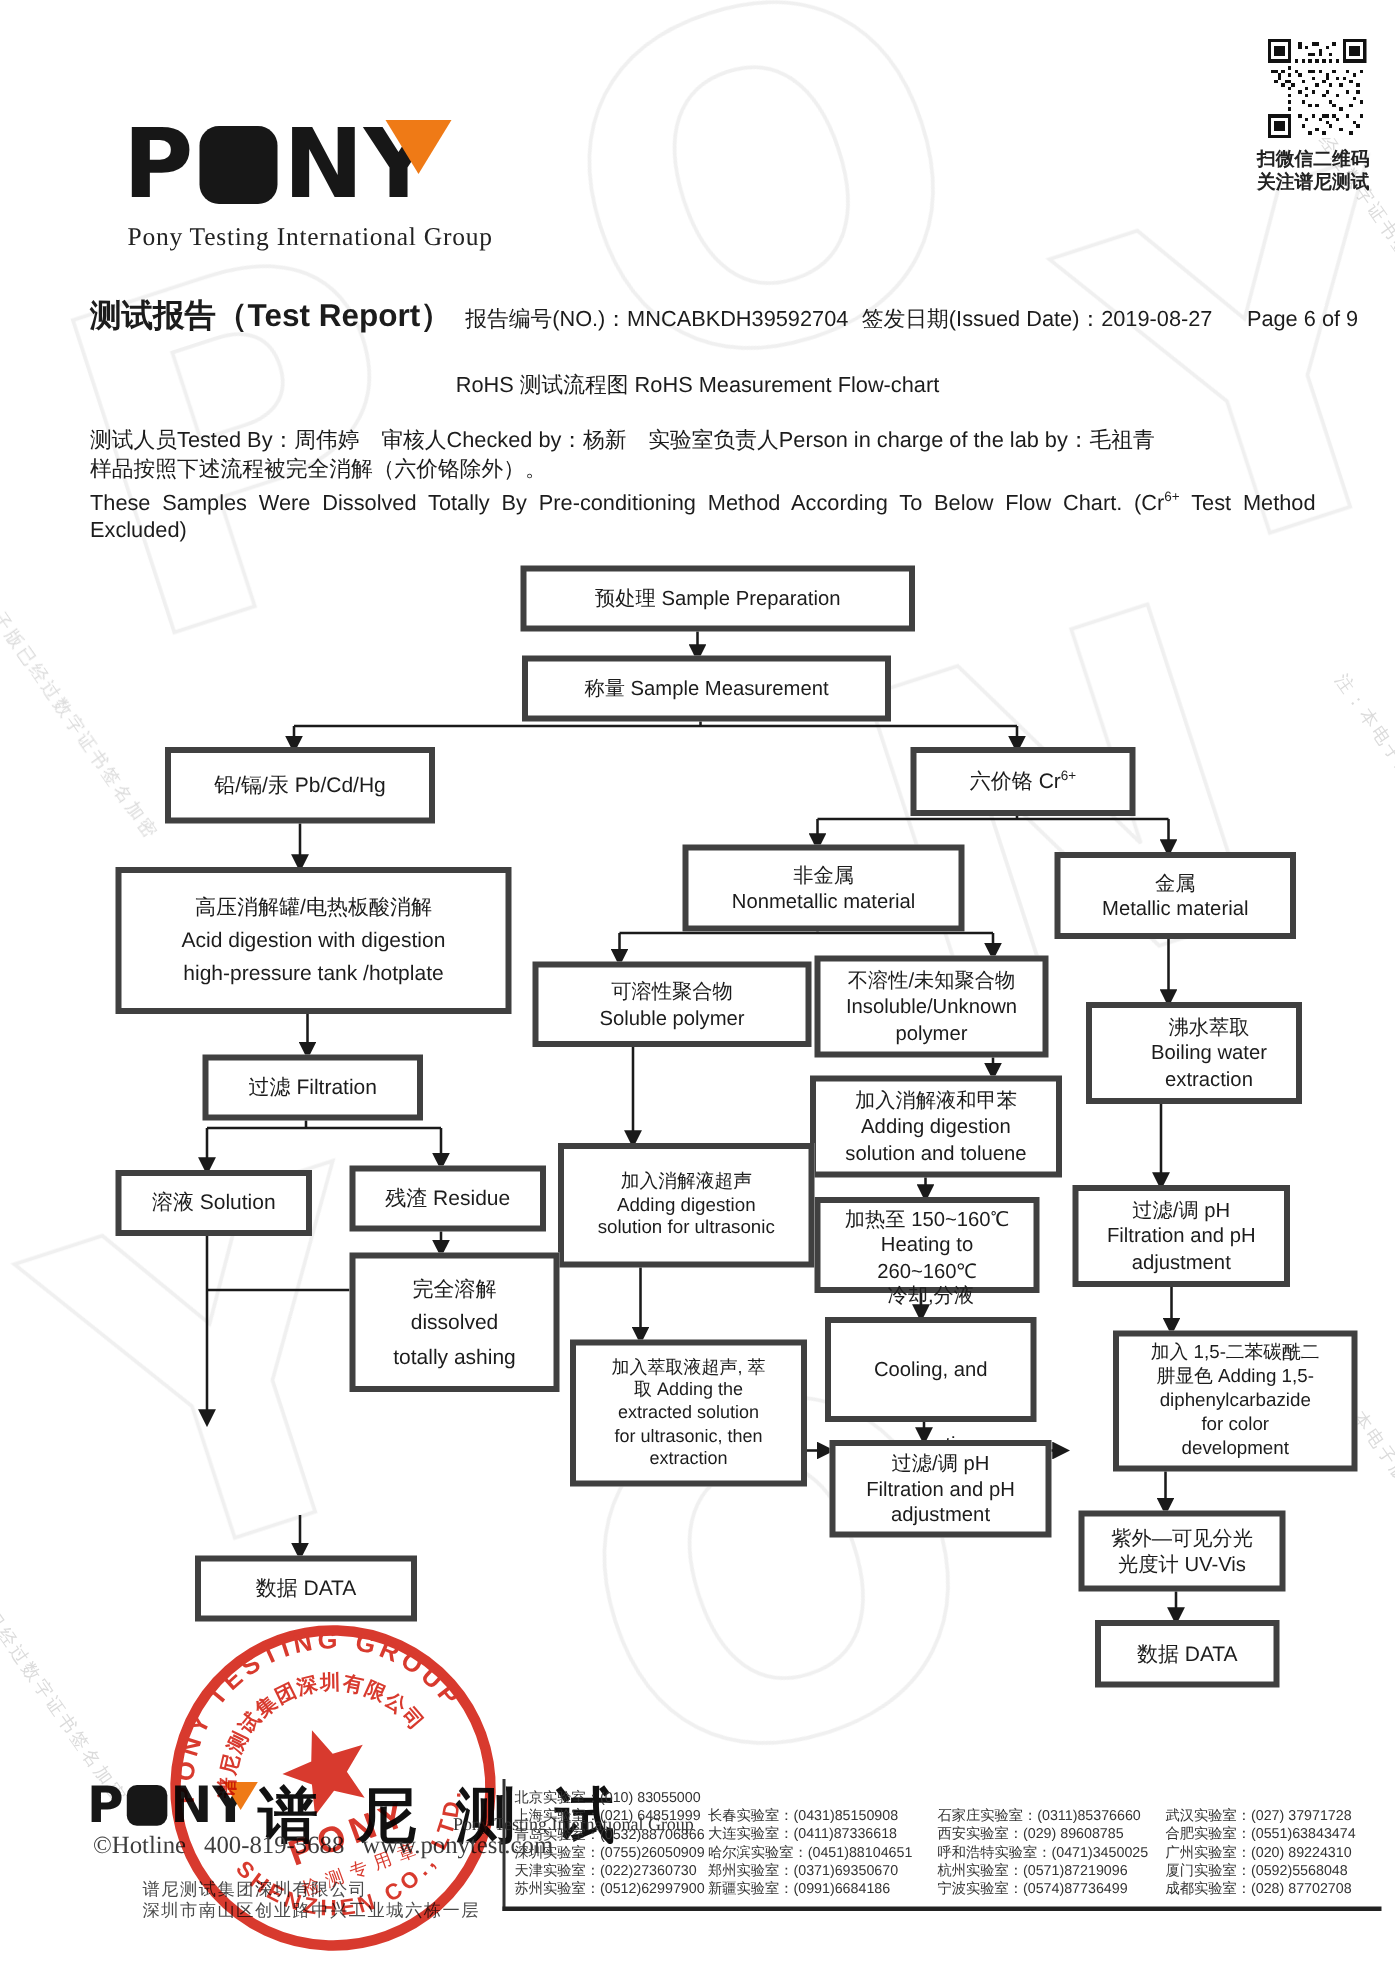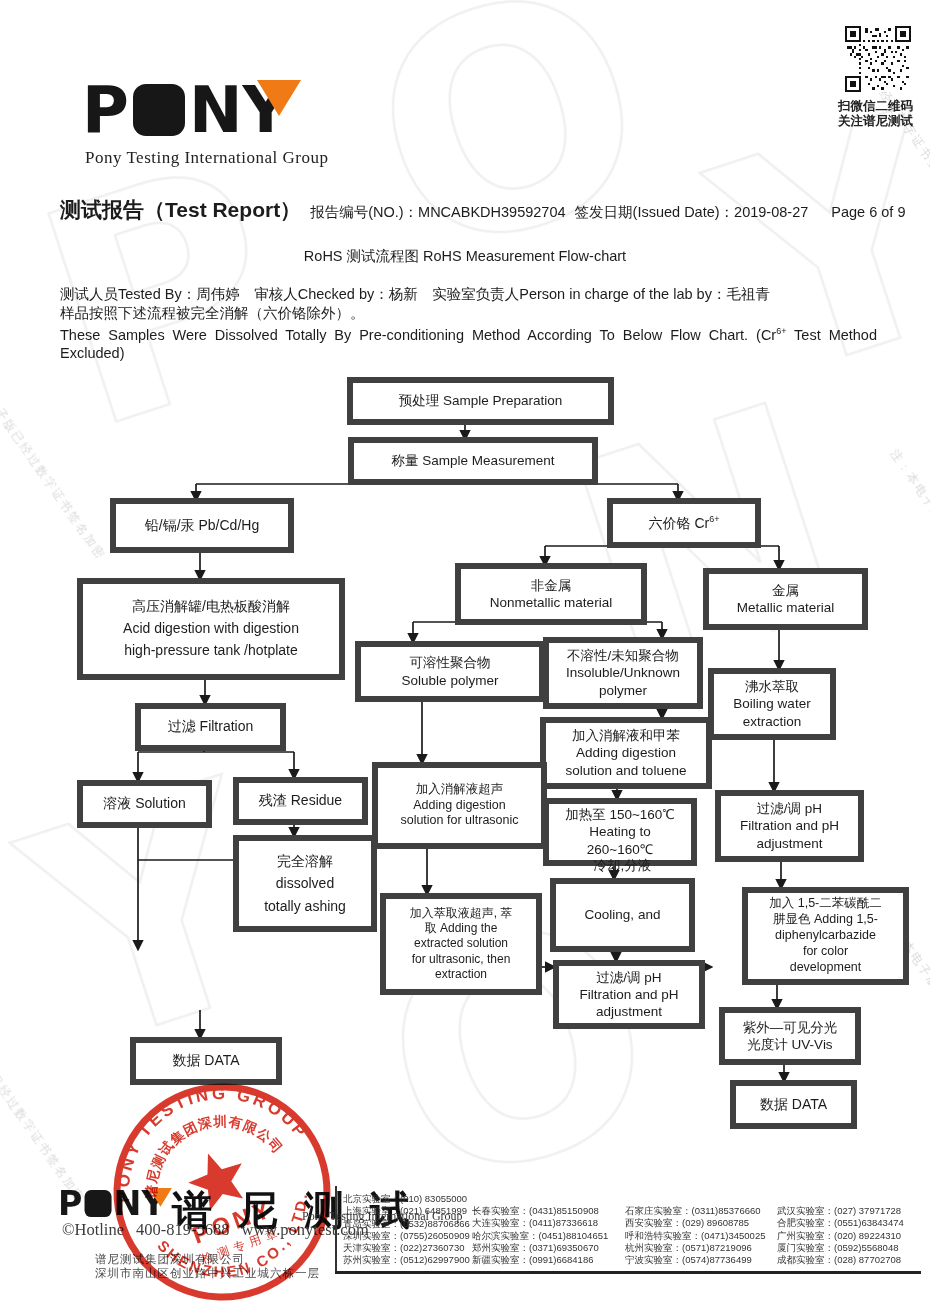--- a/index.html
+++ b/index.html
@@ -24,21 +24,21 @@
         white-space:nowrap;z-index:2;}
   .t-main{font-size:21px;font-weight:bold;}
   .t-info{font-size:14.5px;}
   .t-page{font-size:14.5px;margin-left:14px;}
   .subtitle{position:absolute;left:0;top:247px;width:930px;text-align:center;font-size:14.5px;z-index:2;}
   .intro{position:absolute;left:60px;top:285px;width:817px;font-size:14.5px;line-height:18.5px;z-index:2;}
   .intro-en{text-align:justify;}
   sup{font-size:9px;}
   
   .connectors{position:absolute;inset:0;z-index:1;pointer-events:none;}
-  .box{position:absolute;background:#fff;border:6px solid #404040;display:flex;flex-direction:column;
+  .box{position:absolute;background:#fff;border:4px solid #404040;display:flex;flex-direction:column;
        align-items:center;justify-content:center;text-align:center;line-height:1.27;font-size:13.5px;z-index:2;}
   .fs12{font-size:12px;}  .fs125{font-size:12.5px;}  .fs14{font-size:14px;}
   
   .brand-cn{position:absolute;left:172px;top:1183px;font-family:"Liberation Serif",serif;font-weight:bold;
         font-size:40px;letter-spacing:26px;color:#111;z-index:2;white-space:nowrap;}
   .brand-en-footer{position:absolute;left:302px;top:1209px;font-family:"Liberation Serif",serif;font-size:12px;color:#333;z-index:2;}
   .hotline{position:absolute;left:62px;top:1220px;font-family:"Liberation Serif",serif;font-size:16.5px;color:#3d3d3d;
         z-index:2;display:flex;gap:12px;}
   .addr{position:absolute;font-size:11.5px;color:#4a4a4a;z-index:2;letter-spacing:1px;}
   .labs-divider{position:absolute;left:335px;top:1186px;width:2px;height:88px;background:#333;z-index:2;}
@@ -268,21 +268,21 @@
   </div>
   <div class="box" style="left:355px;top:641px;width:178px;height:49px;">
     <div>可溶性聚合物</div>
     <div>Soluble polymer</div>
   </div>
   <div class="box" style="left:543px;top:637px;width:148px;height:60px;">
     <div>不溶性/未知聚合物</div>
     <div>Insoluble/Unknown</div>
     <div>polymer</div>
   </div>
-  <div class="box" style="left:708px;top:668px;width:116px;height:60px;">
+  <div class="box" style="left:724px;top:668px;width:116px;height:60px;padding-left:20px;">
     <div>沸水萃取</div>
     <div>Boiling water</div>
     <div>extraction</div>
   </div>
   <div class="box fs14" style="left:135px;top:703px;width:139px;height:36px;">
     <div>过滤 Filtration</div>
   </div>
   <div class="box" style="left:540px;top:717px;width:160px;height:60px;">
     <div>加入消解液和甲苯</div>
     <div>Adding digestion</div>

